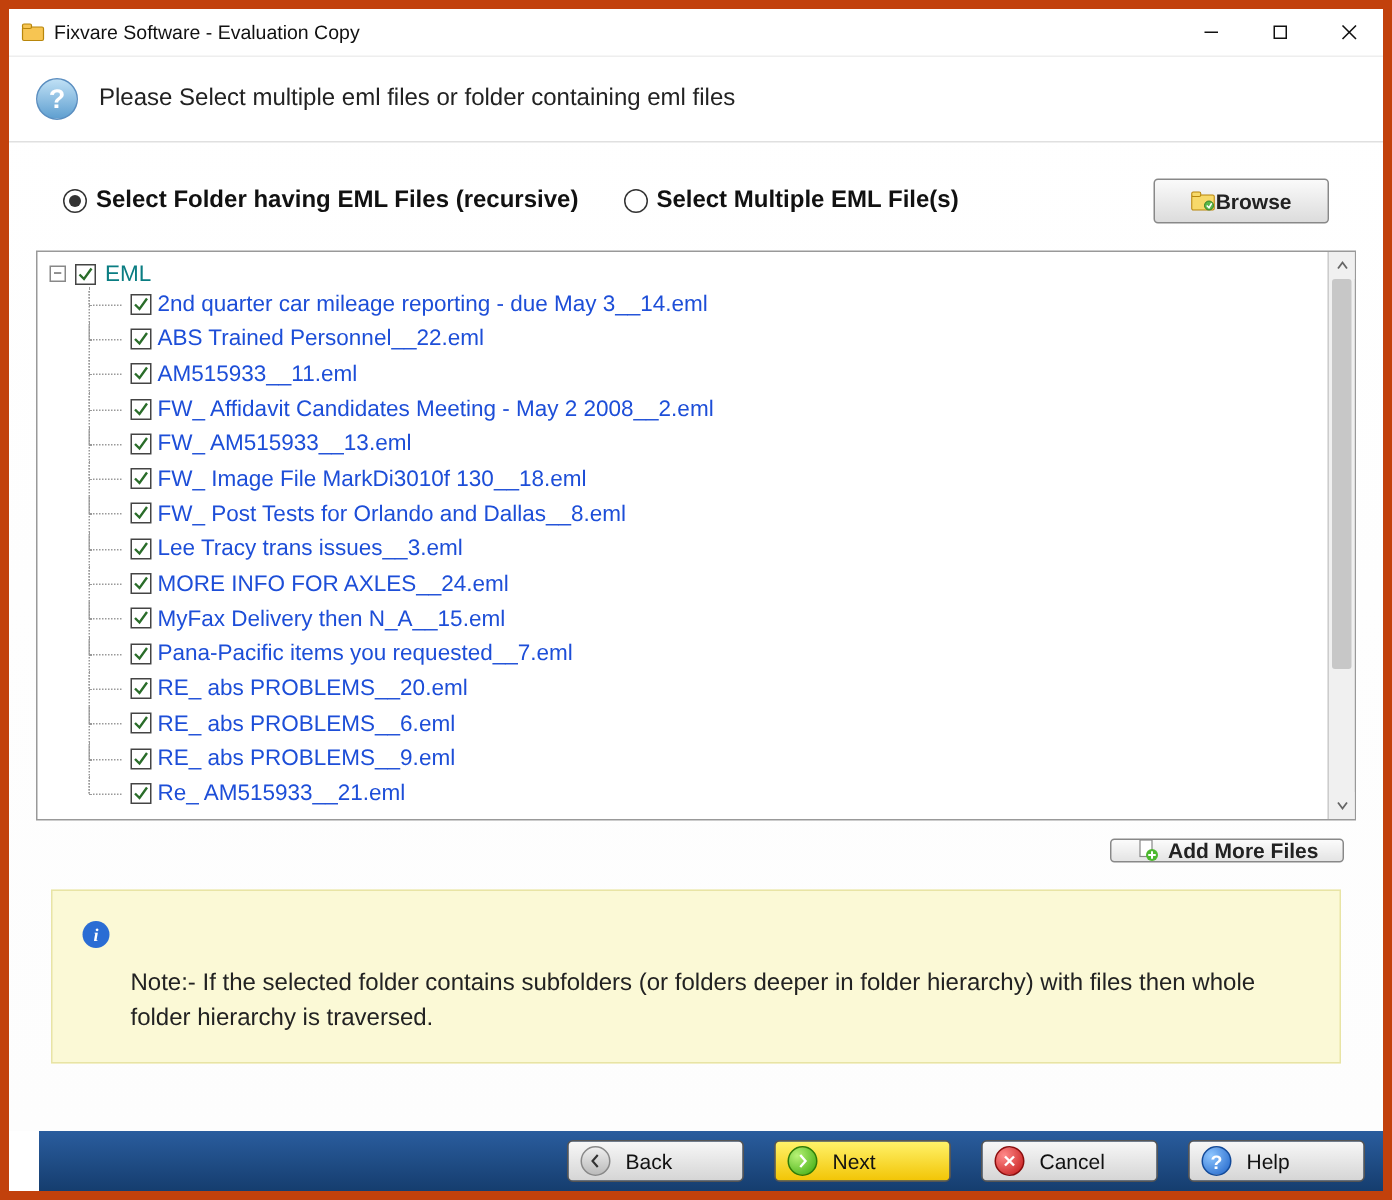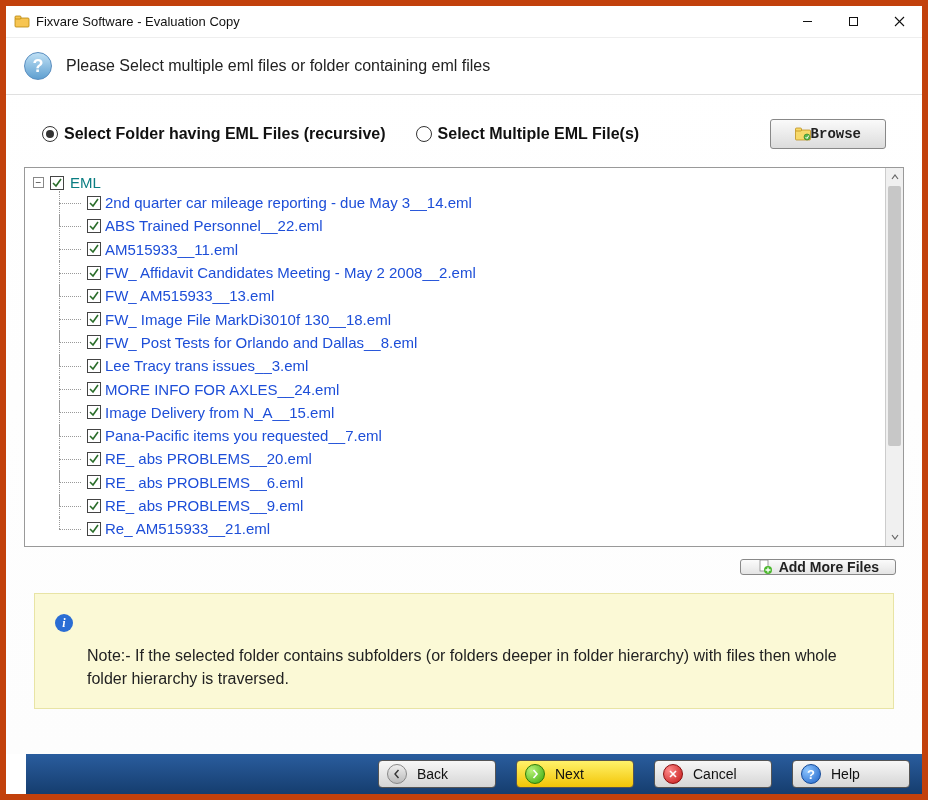--- a/index.html
+++ b/index.html
@@ -15,21 +15,21 @@
 
 .header-strip { background: #fff; padding: 14px 18px; display: flex; align-items: center; gap: 14px; border-bottom: 1px solid #e0e0e0; }
 .help-circle { width: 28px; height: 28px; border-radius: 50%; background: linear-gradient(#bfe0f5,#5f9fd0); display: flex; align-items: center; justify-content: center; color: #fff; font-weight: bold; border: 1px solid #5a8ec0; font-size: 18px; }
 .header-text { font-size: 16px; color: #222; }
 
 .option-row { padding: 24px 36px 18px; display: flex; align-items: center; gap: 30px; }
 .radio-item { display: flex; align-items: center; gap: 6px; font-size: 16px; font-weight: bold; color: #111; }
 .radio-circle { width: 16px; height: 16px; border: 1px solid #333; border-radius: 50%; display: flex; align-items: center; justify-content: center; background: #fff; }
 .radio-dot { width: 8px; height: 8px; background: #333; border-radius: 50%; }
 .spacer { flex: 1; }
-.browse-btn { height: 30px; padding: 0 24px; background: linear-gradient(#fafafa,#dcdcdc); border: 1px solid #888; border-radius: 3px; display: flex; align-items: center; gap: 0; font-size: 14px; font-weight: bold; color: #222; cursor: pointer; font-family: Liberation Mono, monospace; }
+.browse-btn { height: 30px; padding: 0 24px; background: linear-gradient(#fafafa,#dcdcdc); border: 1px solid #888; border-radius: 3px; display: flex; align-items: center; gap: 0; font-size: 14px; font-weight: bold; color: #222; cursor: pointer; }
 .folder-ico { width: 16px; height: 14px; }
 
 .tree-outer { margin: 0 18px; border: 1px solid #999; height: 380px; position: relative; background: #fff; }
 .tree-scroll { width: 18px; position: absolute; right: 0; top: 0; bottom: 0; background: #f0f0f0; border-left: 1px solid #ccc; }
 .scroll-up, .scroll-down { height: 18px; display: flex; align-items: center; justify-content: center; background: #f0f0f0; }
 .scroll-thumb { position: absolute; top: 18px; left: 2px; right: 2px; height: 260px; background: #c7c7c7; border-radius: 2px; }
 .tree-body { padding: 6px 8px; overflow: hidden; height: 100%; }
 .tree-root { display: flex; align-items: center; gap: 2px; font-size: 15px; color: #0a7d82; }
 .expander { width: 11px; height: 11px; border: 1px solid #888; display: flex; align-items: center; justify-content: center; font-size: 10px; line-height: 1; color: #333; background: #fff; margin-right: 4px; }
 .chk { width: 14px; height: 14px; border: 1px solid #444; display: inline-flex; align-items: center; justify-content: center; margin-right: 4px; background: #fff; }
@@ -202,21 +202,21 @@
                 </svg>
               </span>
               <span>MORE INFO FOR AXLES__24.eml</span>
             </div>
             <div class="file-row">
               <span class="chk">
                 <svg viewBox="0 0 10 10">
                   <path d="M1 5 L4 8 L9 1" stroke="#2a6d2a" stroke-width="1.6" fill="none"></path>
                 </svg>
               </span>
-              <span>Image Delivery from N_A__15.eml</span>
+              <span>MyFax Delivery then N_A__15.eml</span>
             </div>
             <div class="file-row">
               <span class="chk">
                 <svg viewBox="0 0 10 10">
                   <path d="M1 5 L4 8 L9 1" stroke="#2a6d2a" stroke-width="1.6" fill="none"></path>
                 </svg>
               </span>
               <span>Pana-Pacific items you requested__7.eml</span>
             </div>
             <div class="file-row">

